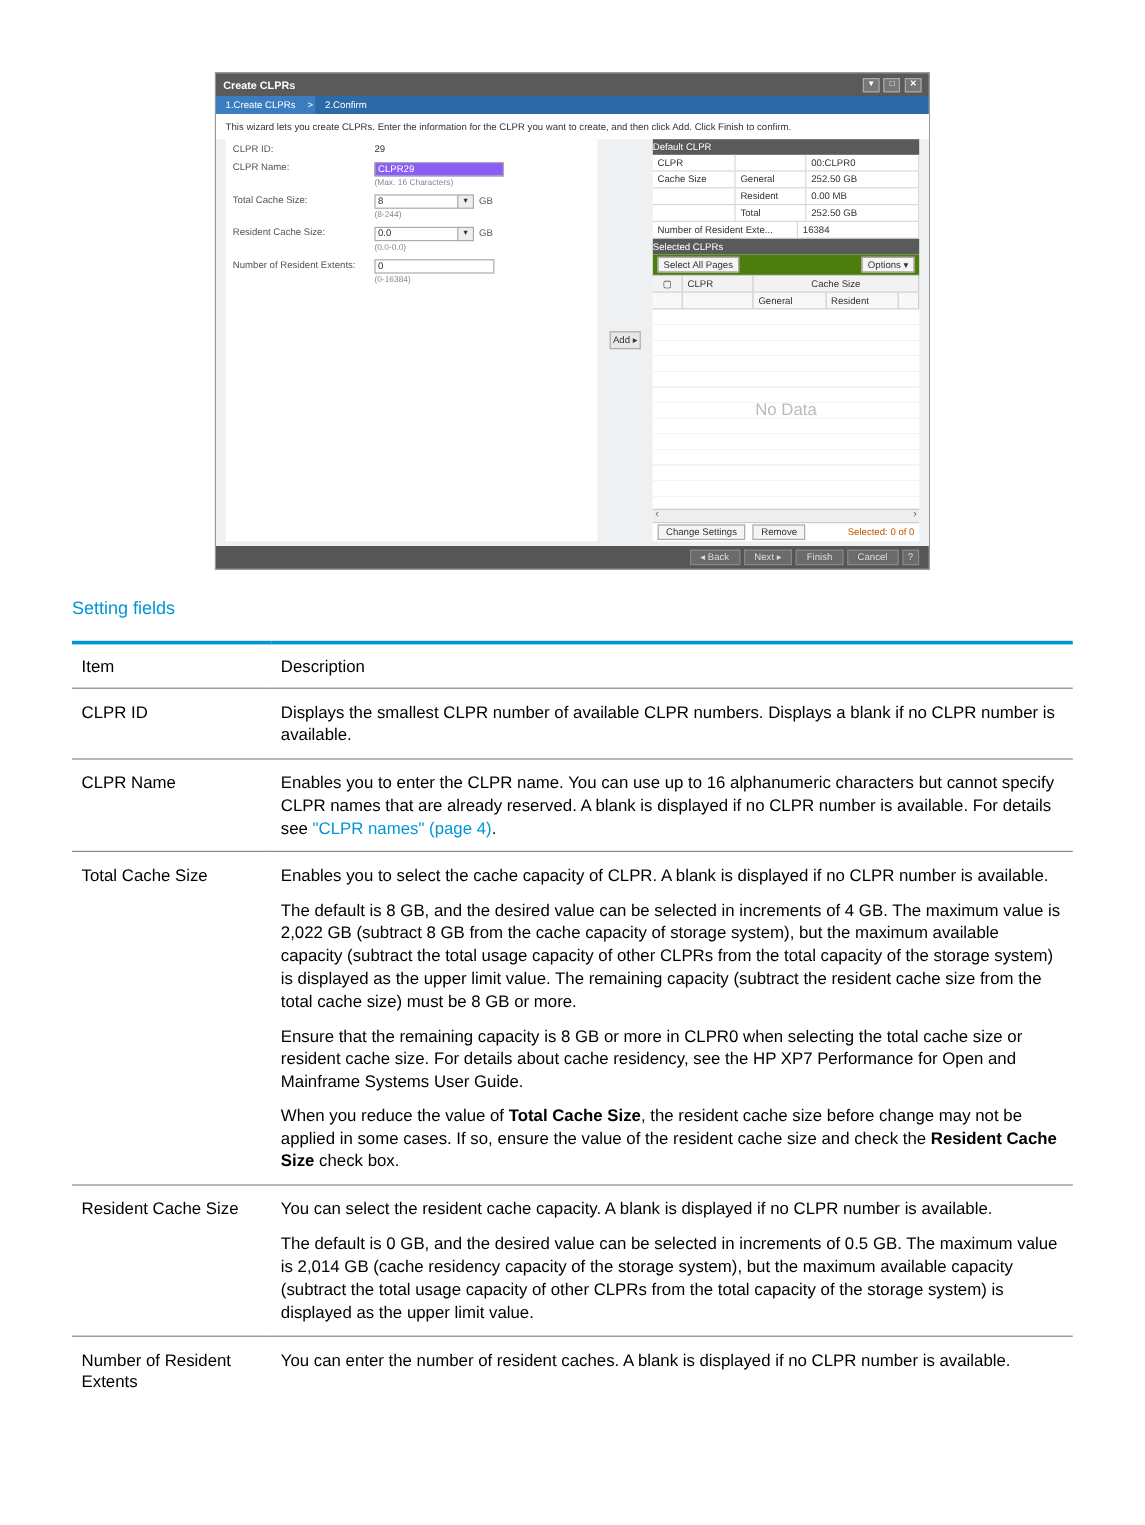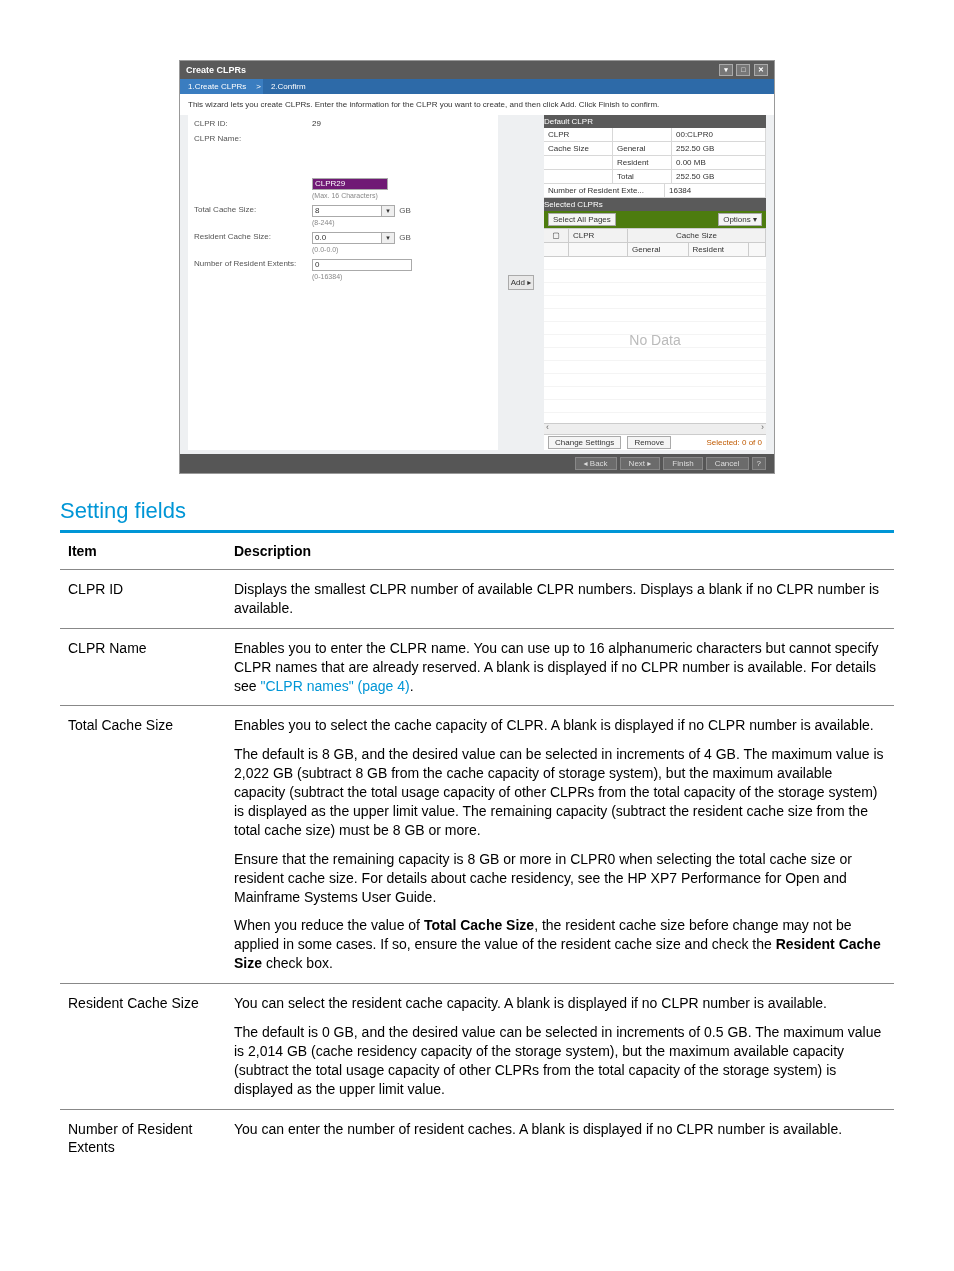--- a/index.html
+++ b/index.html
@@ -92,24 +92,23 @@
     border: 1px solid #aaa;
     background: #fff;
     height: 12px;
     width: 70px;
     font-size: 8px;
     padding: 0 2px;
     display: inline-block;
     box-sizing: border-box;
   }
   .wiz-input.highlight {
-    background: #701a75;
+    background: #8b5cf6;
     color: #fff;
-    width: 76px;
-    margin-top: 44px;
+    width: 108px;
   }
   .wiz-unit {
     font-size: 8px;
     color: #555;
     margin-left: 2px;
   }
   .wiz-dd {
     display: inline-block;
     border: 1px solid #aaa;
     background: #efefef;
@@ -260,37 +259,37 @@
     font-size: 8px;
     padding: 1px 8px;
   }
   .wiz-footer .btn.help {
     padding: 1px 4px;
   }
   
   h2.section {
     color: #0096d6;
     font-weight: normal;
-    font-size: 22px;
-    margin: 10px 0 6px 0;
+    font-size: 15px;
+    margin: 10px 0 18px 0;
   }
   .section-desc {
     font-size: 15px;
     margin: 0 0 20px 0;
     color: #222;
   }
   table.doc {
     width: 100%;
     border-collapse: collapse;
     font-size: 14px;
     border-top: 3px solid #0096d6;
   }
   table.doc th {
     text-align: left;
-    font-weight: bold;
+    font-weight: normal;
     padding: 10px 8px;
     border-bottom: 1px solid #888;
     vertical-align: top;
   }
   table.doc td {
     padding: 10px 8px 10px 8px;
     border-bottom: 1px solid #888;
     vertical-align: top;
     line-height: 1.35;
   }

